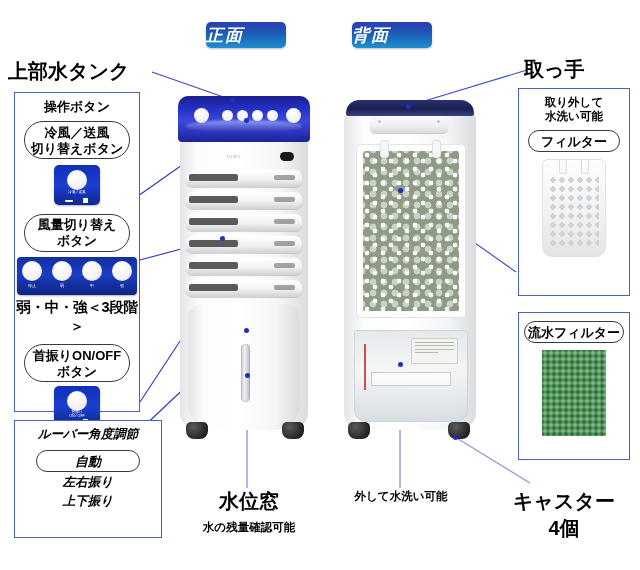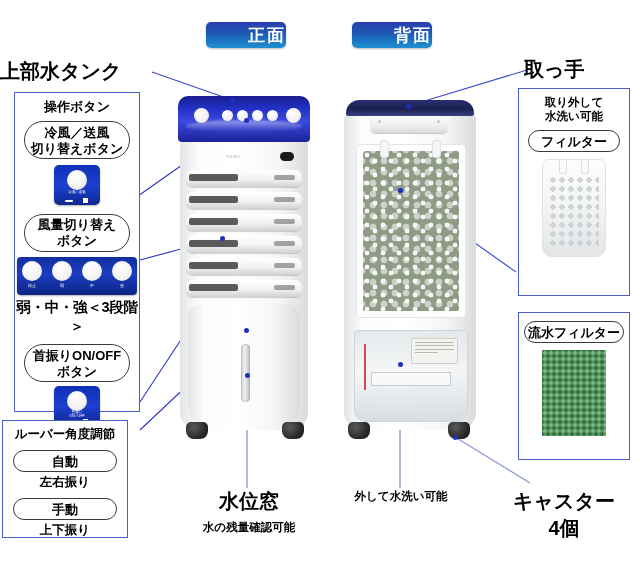--- a/index.html
+++ b/index.html
@@ -23,22 +23,23 @@
     width: 80px;
     height: 26px;
     border-radius: 5px;
     background: linear-gradient(180deg, #2b3fae 0%, #1f57b4 40%, #1b79c4 75%, #1f8fcf 100%);
     color: #ffffff;
     font-size: 17px;
     font-weight: bold;
     letter-spacing: 2px;
     display: flex;
     align-items: center;
-    justify-content: flex-end;
+    justify-content: flex-start;
     box-shadow: 0 1px 2px rgba(0,0,0,0.25);
+    font-style: italic;
   }
 
   
   .heading {
     position: absolute;
     font-size: 20px;
     font-weight: bold;
     color: #000000;
     white-space: nowrap;
     letter-spacing: 0px;
@@ -414,21 +415,21 @@
     <line x1="455" y1="437" x2="530" y2="483" stroke="#8f9ad8" stroke-width="1.4"></line>
   </svg>
 
   <div class="view-tab" style="left:206px; top:22px;">
     <span>正面</span>
   </div>
   <div class="view-tab" style="left:352px; top:22px;">
     <span>背面</span>
   </div>
 
-  <div class="heading" style="left:0; top:58px;">上部水タンク</div>
+  <div class="heading" style="left:8px; top:58px;">上部水タンク</div>
 
   <div class="heading" style="left:524px; top:56px;">取っ手</div>
 
   <div style="position:absolute; left:190px; top:488px; width:118px; text-align:center;">
     <div class="heading" style="position:static;">水位窓</div>
     <div class="subcap" style="position:static; margin-top:5px;">水の残量確認可能</div>
   </div>
 
   <div style="position:absolute; left:332px; top:488px; width:138px; text-align:center;">
     <div class="subcap" style="position:static; margin-top:1px;">外して水洗い可能</div>
@@ -489,31 +490,28 @@
       <div class="knob"></div>
       <div class="mini-label" style="top:25px;">
         <div>首振り</div>
         <div>ON / OFF</div>
       </div>
       <div class="dash"></div>
       <div class="sq"></div>
     </div>
   </div>
 
-  <div class="panel" style="left:2px; top:420px; width:126px; height:118px;">
+  <div class="panel" style="left:14px; top:420px; width:148px; height:118px;font-style:italic;">
     <div class="panel-title" style="font-size:12.5px;">ルーバー角度調節</div>
 
     <div class="pill" style="width:104px; height:22px; line-height:16px; margin-top:7px;">
       <span>自動</span>
     </div>
     <div class="plain-sub">左右振り</div>
 
-    <div class="pill" style="width:104px; height:22px; line-height:16px; margin-top:7px;">
-      <span>手動</span>
-    </div>
     <div class="plain-sub">上下振り</div>
   </div>
 
   <div class="panel" style="left:518px; top:88px; width:112px; height:208px;">
     <div class="note-2line">
       <div>取り外して</div>
       <div>水洗い可能</div>
     </div>
     <div class="pill" style="width:92px; height:22px; line-height:16px; margin-top:6px;">
       <span>フィルター</span>

